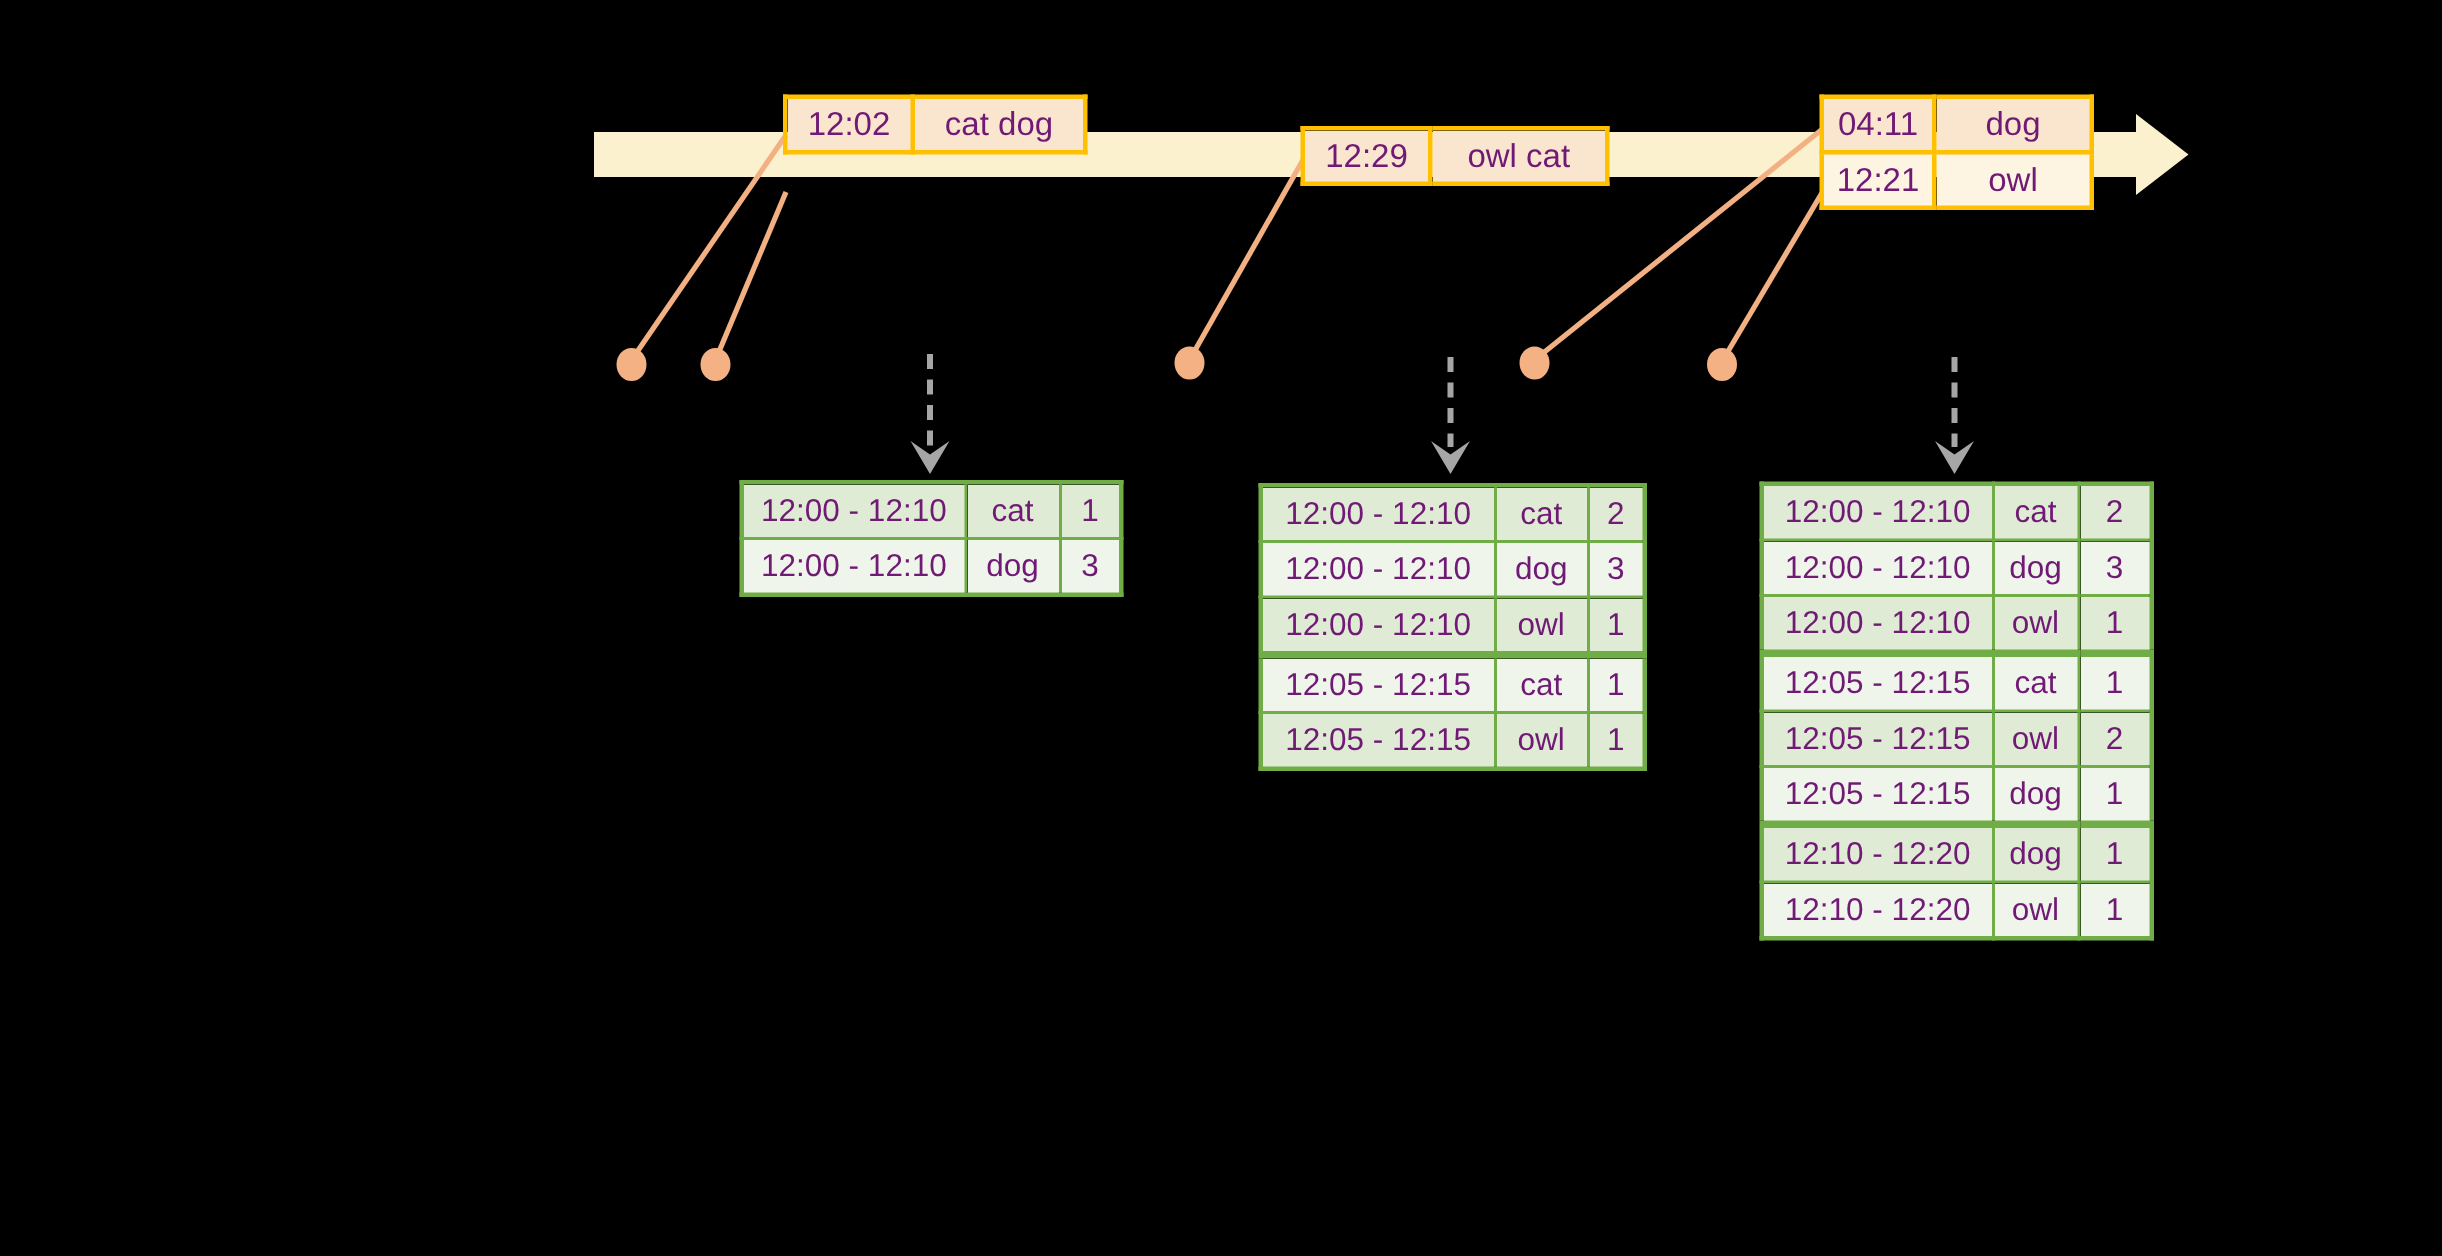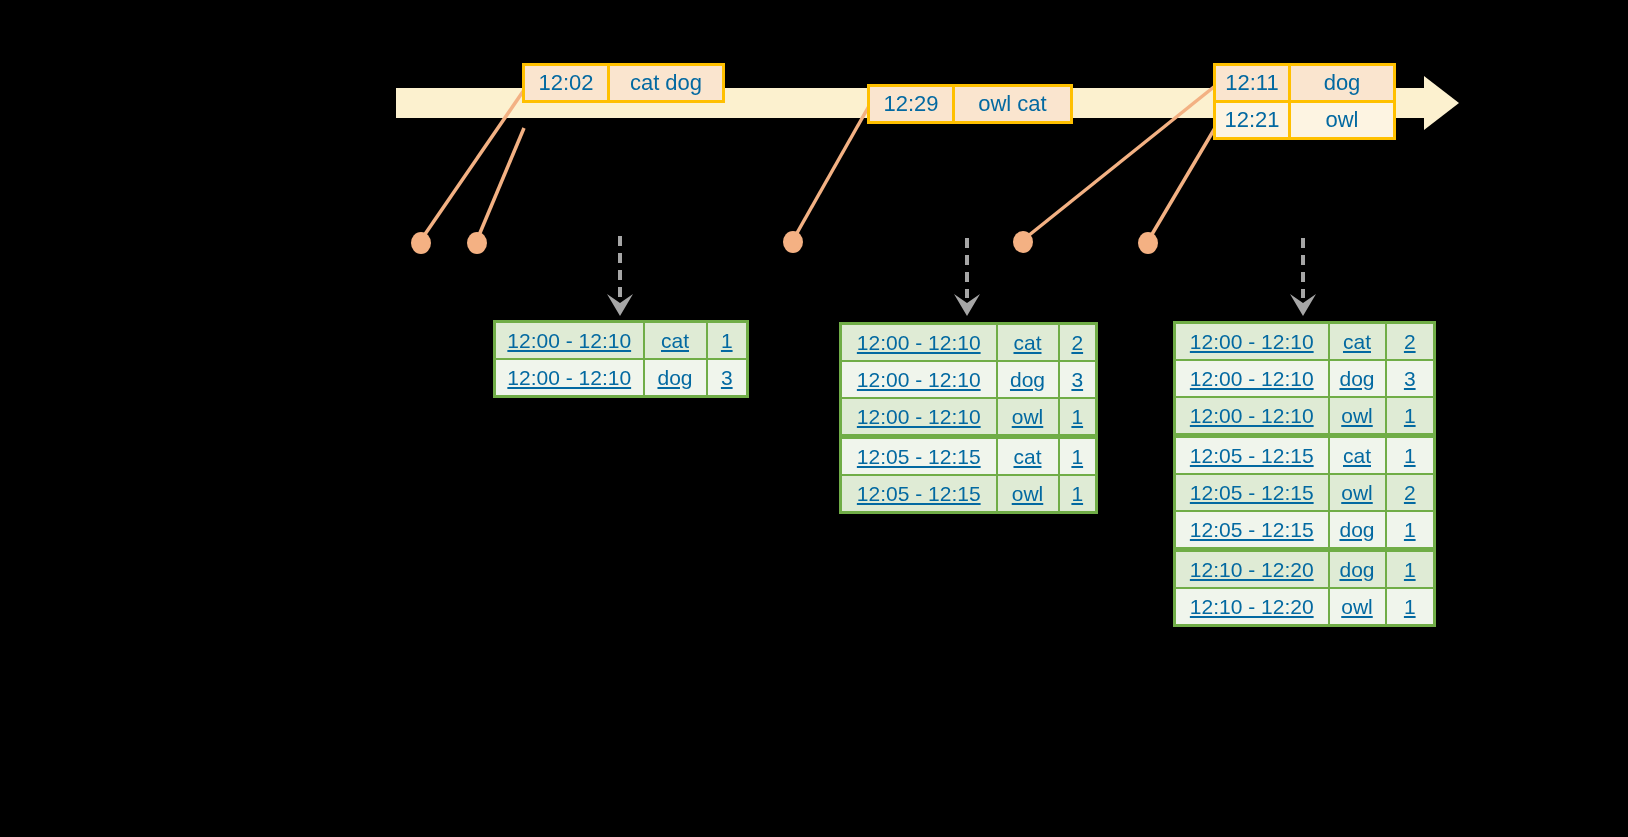--- a/index.html
+++ b/index.html
@@ -1,39 +1,39 @@
 <!DOCTYPE html>
 <html><head>
 <meta charset="utf-8">
 <style>
   html,body{margin:0;padding:0;background:#000;}
   .canvas{
     position:relative;width:1628px;height:837px;background:#000;overflow:hidden;
-    font-family:"Liberation Sans","DejaVu Sans",sans-serif;color:#0369a1;
+    font-family:"Liberation Sans","DejaVu Sans",sans-serif;color:#701a75;
   }
   
   .timeline-bar{position:absolute;left:396px;top:88px;width:1030px;height:30px;background:#fcf1cf;}
   .timeline-head{position:absolute;left:1424px;top:76px;width:0;height:0;
     border-top:27px solid transparent;border-bottom:27px solid transparent;border-left:35px solid #fcf1cf;}
   
   .overlay{position:absolute;left:0;top:0;pointer-events:none;}
   .connector{stroke:#f3b183;stroke-width:3.5;}
   .dot{fill:#f4b183;}
   .trigger-line{stroke:#a6a6a6;stroke-width:4;stroke-dasharray:10 7;fill:none;}
   .trigger-head{fill:#a6a6a6;}
   
   .etable{position:absolute;border-collapse:collapse;table-layout:fixed;}
   .etable td{border:3px solid #ffc000;text-align:center;font-size:22px;height:34px;padding:0;overflow:hidden;}
   .etable tr:nth-child(odd) td{background:#fae5cf;}
   .etable tr:nth-child(even) td{background:#fdf4e2;}
   #etable-a{left:522px;top:63px;}
   #etable-b{left:867px;top:84px;}
   #etable-c{left:1213px;top:63px;}
   
-  .rtable{position:absolute;border-collapse:collapse;table-layout:fixed;border:3px solid #70ad47;text-decoration:underline;}
+  .rtable{position:absolute;border-collapse:collapse;table-layout:fixed;border:3px solid #70ad47;}
   .rtable td{border:2px solid #70ad47;text-align:center;font-size:21px;height:35px;padding:0;overflow:hidden;}
   .rtable tr:nth-child(odd) td{background:#dfebd5;}
   .rtable tr:nth-child(even) td{background:#f0f5ec;}
   .rtable tr.group-start td{border-top:5px solid #70ad47;}
   #rtable-1{left:493px;top:320px;}
   #rtable-2{left:839px;top:322px;}
   #rtable-3{left:1173px;top:321px;}
 </style>
 </head>
 <body>
@@ -92,21 +92,21 @@
       </tbody>
   </table>
 
   <table class="etable" id="etable-c">
     <colgroup>
         <col style="width:75px">
         <col style="width:105px">
       </colgroup>
     <tbody>
         <tr>
-          <td>12:11</td>
+          <td>04:11</td>
           <td>dog</td>
         </tr>
         <tr>
           <td>12:21</td>
           <td>owl</td>
         </tr>
       </tbody>
   </table>
 
   <table class="rtable" id="rtable-1">

